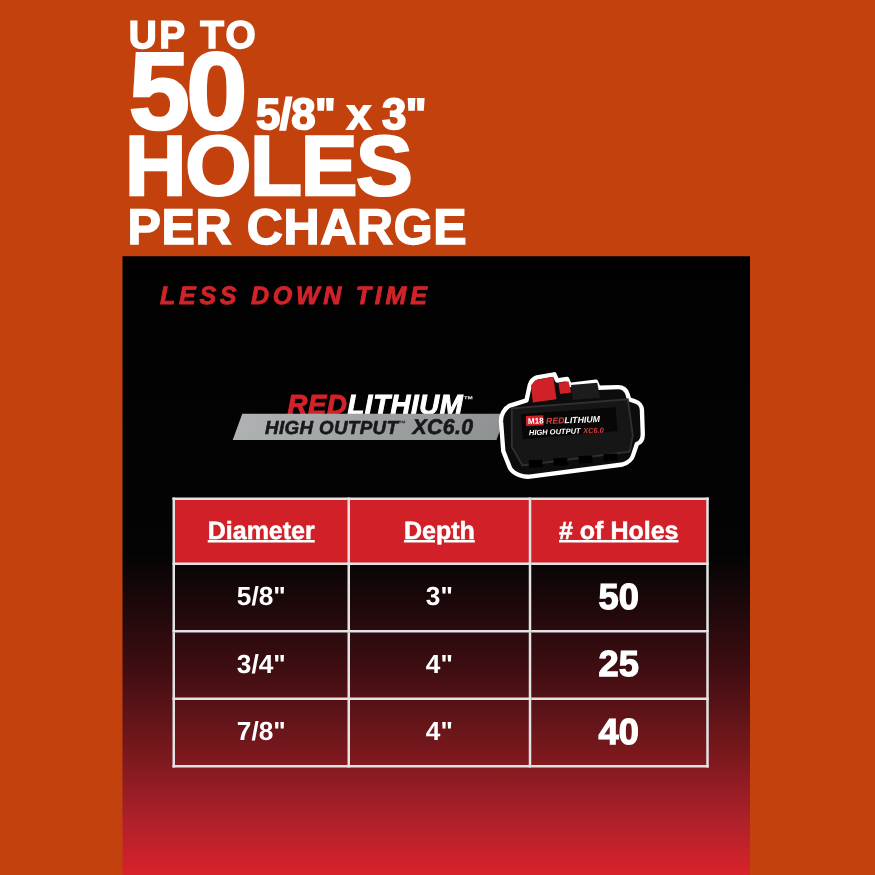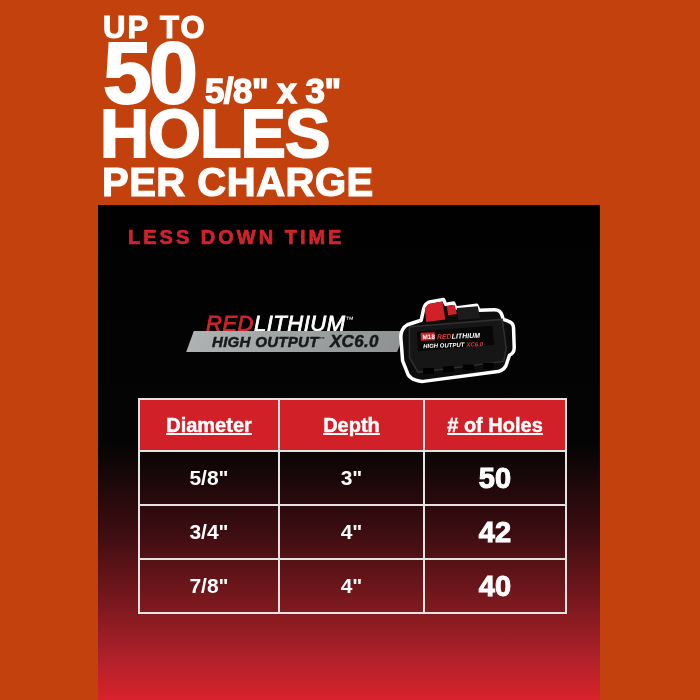--- a/index.html
+++ b/index.html
@@ -12,24 +12,24 @@
   .hl-bigrow{left:103px;top:29px;font-size:88px;}
   .hl-fifty{font-size:88px;letter-spacing:-3px;-webkit-text-stroke:2px #fff;font-weight:bold;}
   .hl-spec{font-size:35px;letter-spacing:-0.5px;margin-left:10px;-webkit-text-stroke:1.4px #fff;font-weight:bold;}
   .hl-holes{left:100px;top:99px;font-size:68px;letter-spacing:-1px;-webkit-text-stroke:2px #fff;}
   .hl-per{left:102px;top:162px;font-size:40px;letter-spacing:0.5px;text-align:center;-webkit-text-stroke:1.2px #fff;}
 
   
   .panel{position:absolute;left:98px;top:205px;width:502px;height:495px;
     background:linear-gradient(180deg,#010101 0%,#040404 48%,#3c0d11 66%,#7c191e 81%,#b2212a 92%,#d9222b 100%);}
   .tagline{position:absolute;left:30px;top:22px;color:#d2232a;font-size:20px;font-weight:bold;
-    letter-spacing:3px;line-height:1;-webkit-text-stroke:0.7px #d2232a;white-space:nowrap;}
+    letter-spacing:3px;line-height:1;-webkit-text-stroke:0.7px #d2232a;white-space:nowrap;font-style:italic;}
 
   
-  .brand-name{position:absolute;left:108px;top:108px;font-size:22px;font-style:italic;font-weight:normal;
+  .brand-name{position:absolute;left:132px;top:108px;font-size:22px;font-style:italic;font-weight:bold;
     letter-spacing:0.5px;line-height:1;-webkit-text-stroke:0.8px currentColor;white-space:nowrap;}
   .brand-name .b-red{color:#d2232a;-webkit-text-stroke:0.8px #d2232a;}
   .brand-name .b-wht{color:#fff;-webkit-text-stroke:0.8px #fff;}
   .brand-name sup{font-size:8px;color:#fff;-webkit-text-stroke:0;vertical-align:9px;letter-spacing:0;}
   .banner{position:absolute;left:92px;top:126px;width:211px;height:21px;
     background:linear-gradient(90deg,#aeb2b2,#8e9293);transform:skewX(-20deg);
     display:flex;align-items:center;justify-content:center;}
   .banner-inner{transform:skewX(20deg);font-style:italic;font-weight:bold;font-size:15px;color:#17191b;
     letter-spacing:0.3px;line-height:1;white-space:nowrap;-webkit-text-stroke:0.5px #17191b;}
   .banner-inner sup{font-size:6px;vertical-align:6px;-webkit-text-stroke:0;}
@@ -100,21 +100,21 @@
       </thead>
       <tbody>
         <tr>
           <td>5/8"</td>
           <td>3"</td>
           <td class="holes">50</td>
         </tr>
         <tr>
           <td>3/4"</td>
           <td>4"</td>
-          <td class="holes">42</td>
+          <td class="holes">25</td>
         </tr>
         <tr>
           <td>7/8"</td>
           <td>4"</td>
           <td class="holes">40</td>
         </tr>
       </tbody>
     </table>
 
   </section>

